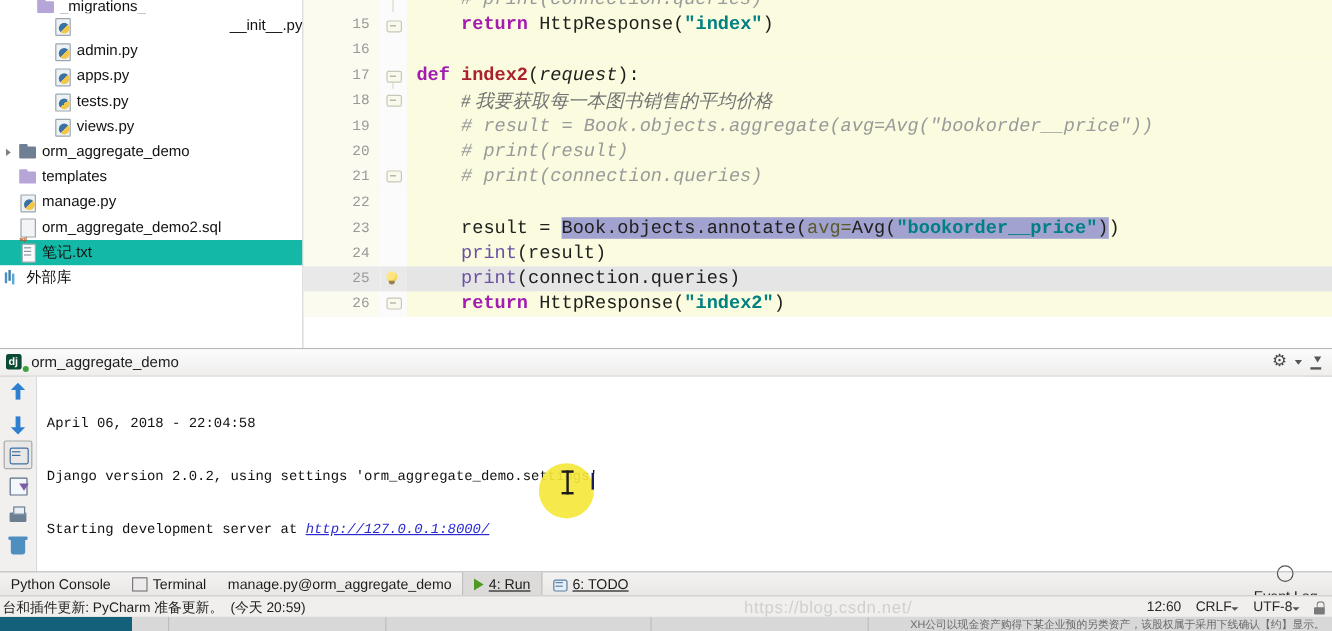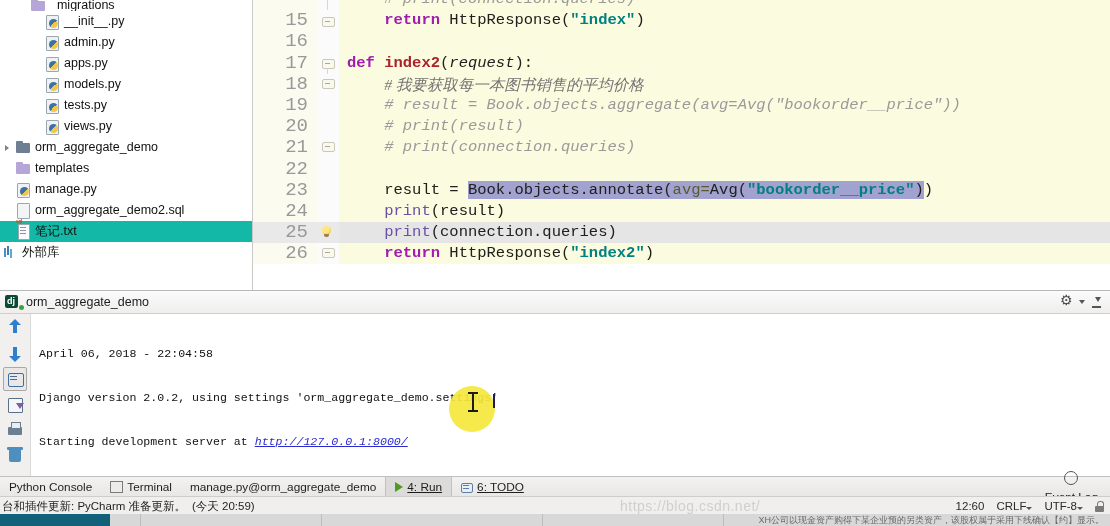--- a/index.html
+++ b/index.html
@@ -78,21 +78,21 @@
   
   .editor{position:relative;flex:1;height:290px;background:#ffffff;overflow:hidden;}
   .code-rows{position:absolute;left:0;top:0;right:0;}
   .row{
     display:flex;height:21.2px;line-height:21.2px;white-space:pre;
     font-family:"Liberation Mono","DejaVu Sans Mono",monospace;
     font-size:15.5px;
   }
   .row .gut{
     flex:0 0 55px;text-align:right;padding-right:9px;
-    color:#999999;background:#fbfbfc;font-size:19px;
+    color:#999999;background:#fbfbfc;font-size:12px;
     font-family:"Liberation Mono","DejaVu Sans Mono",monospace;
   }
   .row .fold{
     flex:0 0 22px;position:relative;background:#fbfbfc;
   }
   .row .txt{flex:1;padding-left:8px;background:#ffffff;position:relative;}
   .row.hl .txt{background:#fbfbe0;}
   .row.hl .gut{background:#fbfbf0;}
   .row.cur .txt{background:#e5e5e5;}
   .row.cur .gut{background:#e9e9e9;}
@@ -245,35 +245,31 @@
 
 <div class="ide">
 
   <div class="top-area">
 
     <div class="tree">
       <div class="tnode" style="padding-left:30px;height:11px;line-height:11px;overflow:hidden;">
         <span class="ico folder"></span>
         <span class="tlabel">_migrations_</span>
       </div>
+      <div class="tnode" style="padding-left:44px;justify-content:space-between;">
+        <span class="ico py"></span>
+        <span class="tlabel">__init__.py</span>
+      </div>
       <div class="tnode" style="padding-left:44px;">
         <span class="ico py"></span>
-        <span class="tlabel">__init__.py</span>
+        <span class="tlabel">admin.py</span>
       </div>
       <div class="tnode" style="padding-left:44px;">
         <span class="ico py"></span>
-        <span class="tlabel">admin.py</span>
-      </div>
-      <div class="tnode" style="padding-left:44px;">
-        <span class="ico py"></span>
         <span class="tlabel">apps.py</span>
-      </div>
-      <div class="tnode" style="padding-left:44px;">
-        <span class="ico py"></span>
-        <span class="tlabel">models.py</span>
       </div>
       <div class="tnode" style="padding-left:44px;">
         <span class="ico py"></span>
         <span class="tlabel">tests.py</span>
       </div>
       <div class="tnode" style="padding-left:44px;">
         <span class="ico py"></span>
         <span class="tlabel">views.py</span>
       </div>
       <div class="tnode" style="padding-left:2px;">

